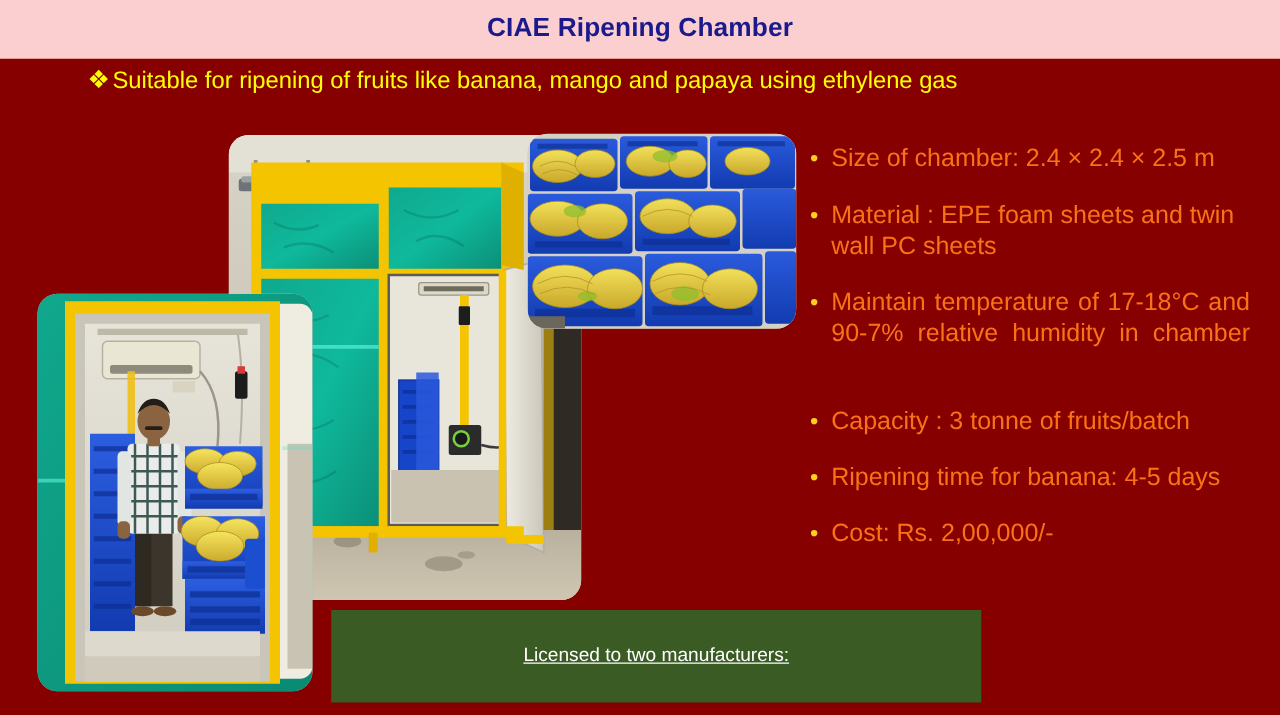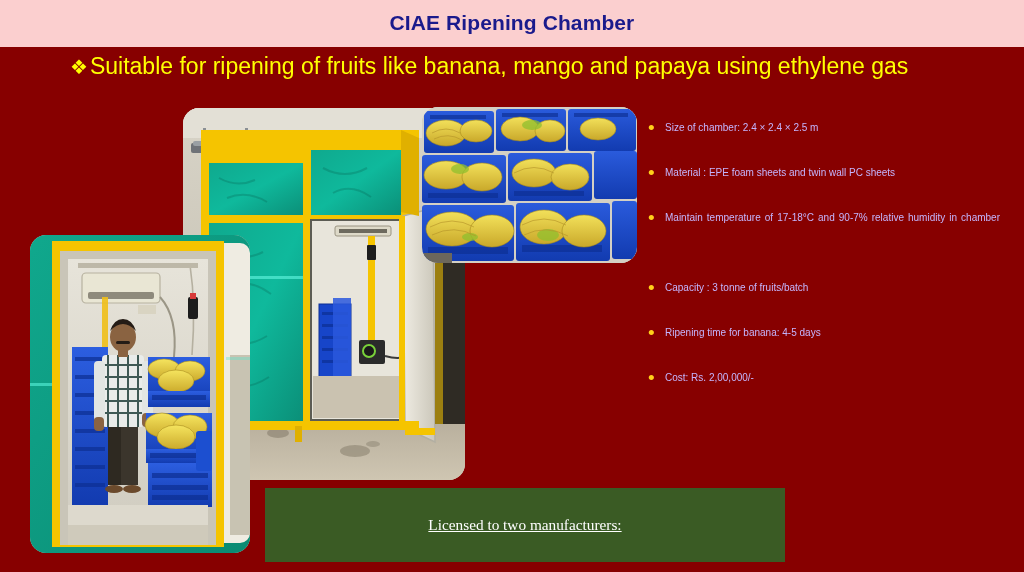--- a/index.html
+++ b/index.html
@@ -49,21 +49,21 @@
     white-space: nowrap;
   }
   #subtitle-bullet {
     color: #FFFF00;
     font-size: 20px;
     line-height: 1;
     margin-right: 2px;
   }
   #subtitle-text {
     color: #FFFF00;
-    font-size: 23px;
+    font-size: 19px;
     line-height: 1.1;
   }
 
   
   .photo {
     position: absolute;
     overflow: hidden;
     border-radius: 16px;
     background: #cfcabb;
   }
@@ -103,41 +103,40 @@
   }
   .fact-bullet {
     flex: 0 0 20px;
     color: #FFD11A;
     font-size: 19px;
     line-height: 25px;
     text-align: left;
     padding-left: 3px;
   }
   .fact-text {
-    color: #c4b5fd;
-    font-size: 10px;
+    color: #f97316;
+    font-size: 20px;
     line-height: 25px;
     flex: 1;
   }
   .fact-text.justified { text-align: justify; }
   .fact-text.justified::after { content: ""; display: inline-block; width: 100%; }
 
   
   #licence-box {
     position: absolute;
     left: 265px; top: 488px;
     width: 520px; height: 74px;
     background: #3A5B24;
     z-index: 6;
     display: flex;
     flex-direction: column;
     align-items: center;
     justify-content: center;
     padding: 3px 6px;
-    font-family: Liberation Serif, serif;
   }
   #licence-box .lic-line {
     color: #FFFFFF;
     font-size: 15.3px;
     line-height: 22px;
     white-space: nowrap;
     text-align: center;
   }
   #licence-box .lic-line.underline { text-decoration: underline; }
 </style>

